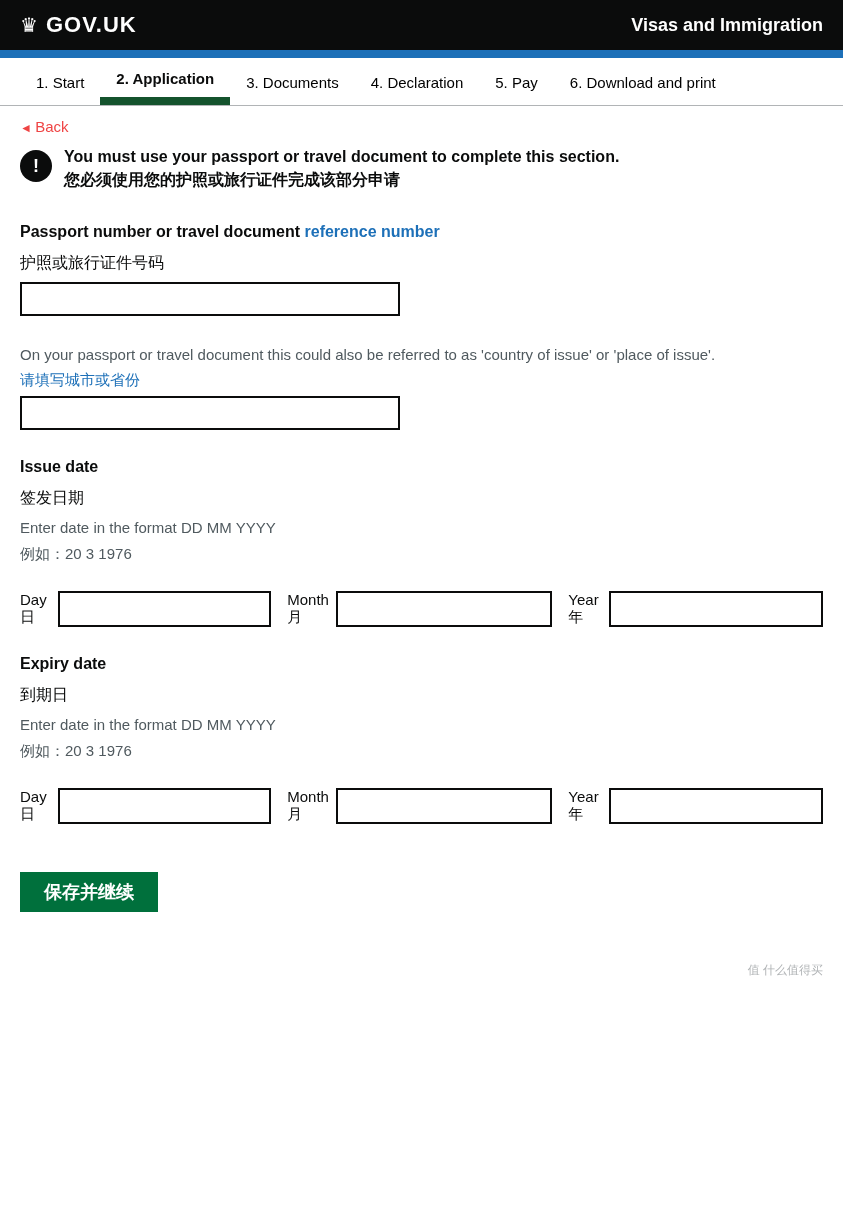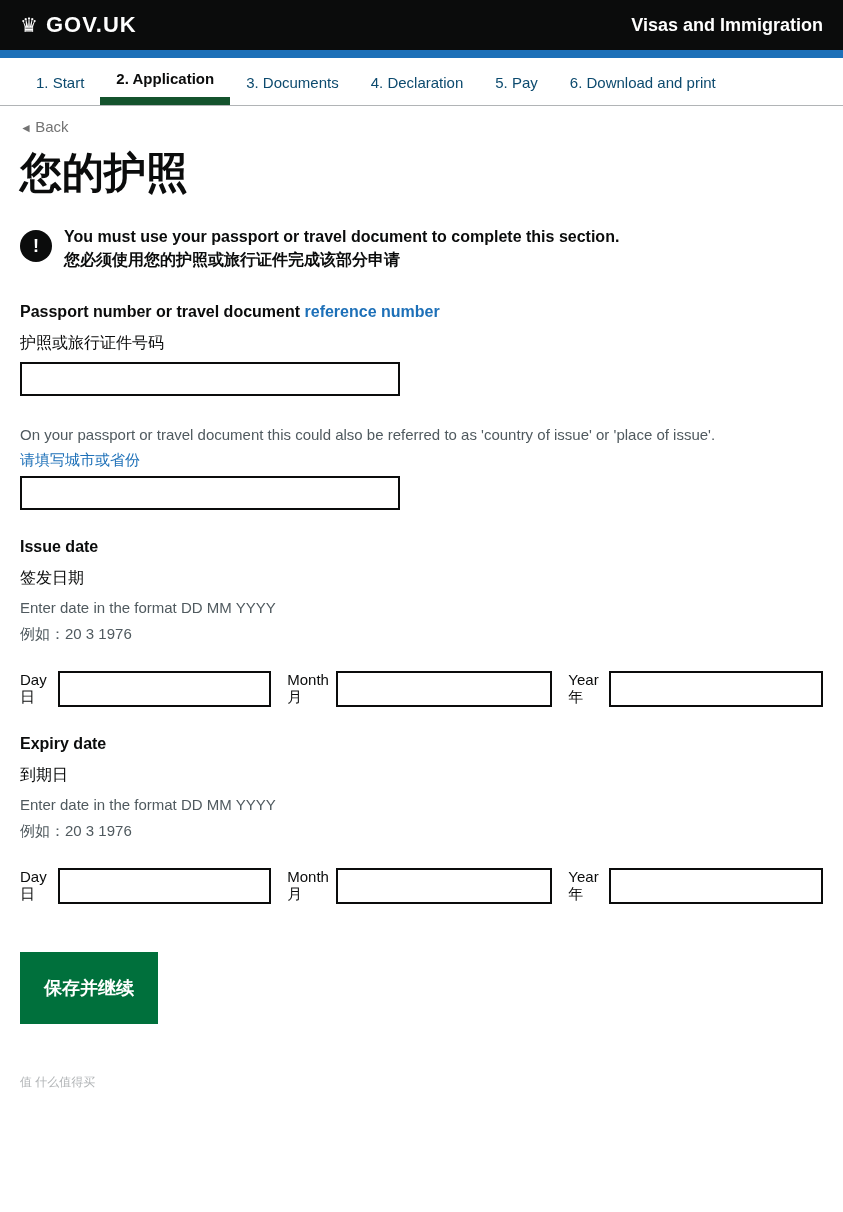--- a/index.html
+++ b/index.html
@@ -51,38 +51,38 @@
     .nav-tabs {
       display: flex;
       align-items: flex-end;
       border-bottom: 1px solid #b1b4b6;
       padding: 0 20px;
       gap: 0;
     }
     .nav-tab {
       padding: 12px 16px 10px;
       font-size: 15px;
-      color: #0c4a6e;
+      color: #000000;
       text-decoration: none;
       cursor: pointer;
       border-bottom: 4px solid transparent;
       white-space: nowrap;
     }
     .nav-tab.active {
       color: #0b0c0c;
       font-weight: bold;
       border-bottom: 8px solid #14532d;
     }
 
     
     .back-link-container {
       padding: 12px 20px;
     }
     .back-link {
-      color: #737373;
+      color: #ef4444;
       text-decoration: none;
       font-size: 15px;
       cursor: pointer;
     }
     .back-link::before {
       content: '◄ ';
       font-size: 12px;
     }
 
     
@@ -206,31 +206,31 @@
       border: 2px solid #0b0c0c;
       padding: 6px 8px;
       font-size: 16px;
     }
 
     
     .save-button {
       background: #00703c;
       color: #fff;
       border: none;
-      padding: 24px 24px;
+      padding: 8px 24px;
       font-size: 18px;
       font-weight: bold;
       cursor: pointer;
       display: inline-block;
       margin-top: 20px;
     }
 
     
     .footer-watermark {
-      text-align: left;
+      text-align: right;
       padding: 10px 20px;
       font-size: 12px;
       color: #b1b4b6;
     }
   </style>
 </head>
 <body>
 
 <div class="header">
   <div class="header-logo">
@@ -251,21 +251,20 @@
   <a class="nav-tab">6. Download and print</a>
 </nav>
 
 <div class="back-link-container">
   <a class="back-link">Back</a>
 </div>
 
 <main class="main-content">
 
   
-  <h1 class="page-title">您的护照</h1>
 
   
   <div class="warning-box">
     <div class="warning-icon">
       <span>!</span>
     </div>
     <div class="warning-text">
       <div class="bold">You must use your passport or travel document to complete this section.</div>
       <div class="chinese">您必须使用您的护照或旅行证件完成该部分申请</div>
     </div>

